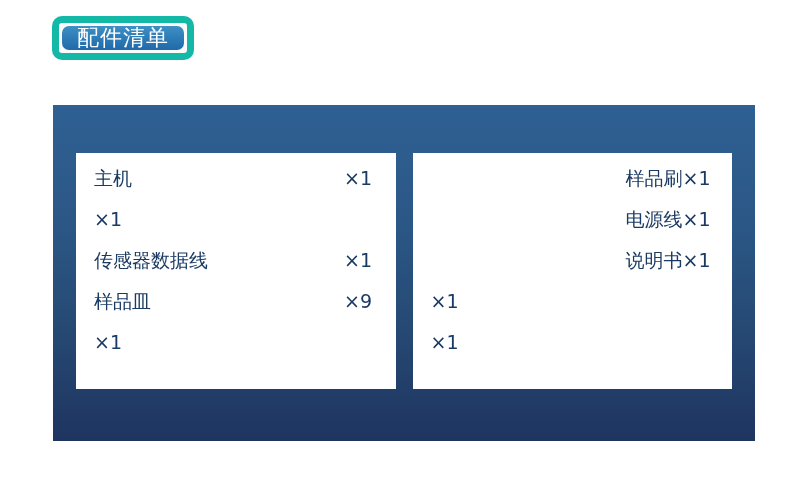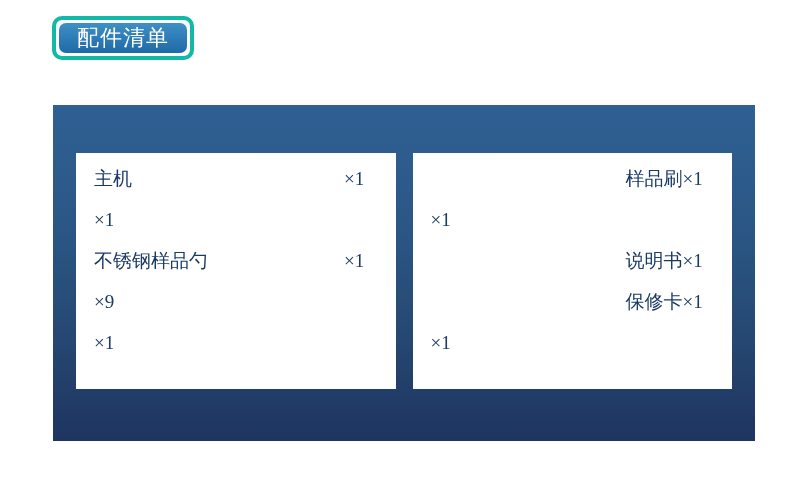--- a/index.html
+++ b/index.html
@@ -17,21 +17,21 @@
 
   
   .title-badge-wrap {
     position: absolute;
     left: 52px;
     top: 16px;
     width: 142px;
     height: 44px;
     border-radius: 10px;
     background: #fbfbfb;
-    border: 4px solid #14b8a6;
+    border: 7px solid #14b8a6;
     box-sizing: border-box;
     padding: 3px;
   }
   .title-badge {
     width: 100%;
     height: 100%;
     border-radius: 7px;
     background: linear-gradient(to bottom, #3f90c6 0%, #2f7eb8 45%, #1f6aa9 100%);
     display: flex;
     align-items: center;
@@ -47,21 +47,20 @@
   }
 
   
   .panel {
     position: absolute;
     left: 53px;
     top: 105px;
     width: 702px;
     height: 336px;
     background: linear-gradient(to bottom, #2f6093 0%, #2b5786 35%, #264a74 65%, #1e3560 100%);
-    font-family: Liberation Serif, serif;
   }
 
   .cards {
     position: absolute;
     left: 23px;
     top: 48px;
     right: 23px;
     bottom: 52px;
     display: flex;
     gap: 17px;
@@ -114,45 +113,46 @@
 
     <div class="card card-left">
       <div class="row">
         <span class="row-label">主机</span>
         <span class="row-qty">×1</span>
       </div>
       <div class="row">
         <span class="row-qty">×1</span>
       </div>
       <div class="row">
-        <span class="row-label">不锈钢样品勺</span>
+        <span class="row-label">传感器数据线</span>
         <span class="row-qty">×1</span>
       </div>
       <div class="row">
+        <span class="row-label">样品皿</span>
         <span class="row-qty">×9</span>
       </div>
       <div class="row">
         <span class="row-qty">×1</span>
       </div>
     </div>
 
     <div class="card card-right">
       <div class="row">
         <span class="row-label">样品刷</span>
         <span class="row-qty">×1</span>
       </div>
       <div class="row">
+        <span class="row-label">电源线</span>
         <span class="row-qty">×1</span>
       </div>
       <div class="row">
         <span class="row-label">说明书</span>
         <span class="row-qty">×1</span>
       </div>
       <div class="row">
-        <span class="row-label">保修卡</span>
         <span class="row-qty">×1</span>
       </div>
       <div class="row">
         <span class="row-qty">×1</span>
       </div>
     </div>
 
   </div>
 </div>
 

